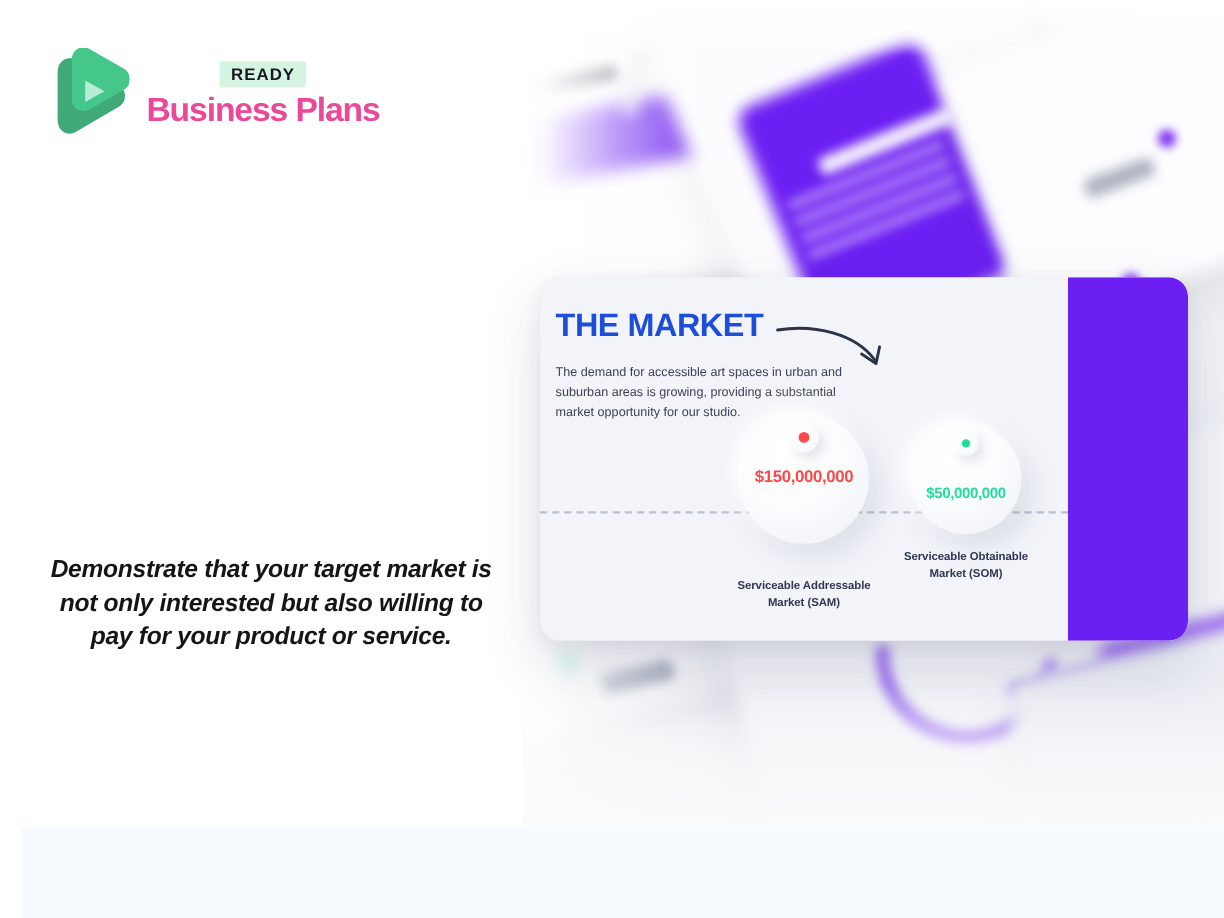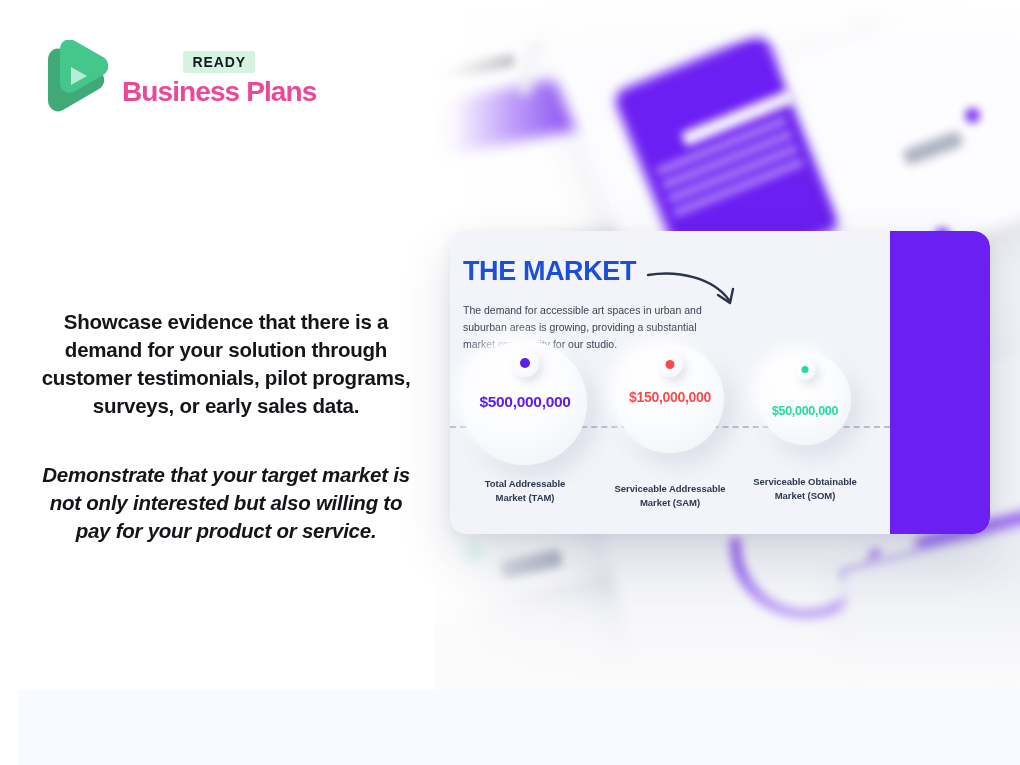--- a/index.html
+++ b/index.html
@@ -482,21 +482,21 @@
 
   .circle-label {
     margin-top: 12px;
     font-size: 9.5px;
     font-weight: 700;
     color: #2f3750;
     line-height: 1.45;
     letter-spacing: -0.05px;
   }
   .circle-item.c2 .circle-label { margin-top: 29px; }
-  .circle-item.c3 .circle-label { margin-top: 30px; text-align: center; }
+  .circle-item.c3 .circle-label { margin-top: 13px; text-align: center; }
 </style>
 </head>
 <body>
 
 <div id="stage">
 
   <div class="right-panel">
     <div class="rp-inner"></div>
 
     <div class="bg-slide bg-white-a"></div>
@@ -547,21 +547,20 @@
           <path d="M31 27 L47 36 L31 45 Z" fill="#bfeedb" opacity="0.95"></path>
         </svg>
       </div>
       <div class="brand-text">
         <div class="badge-ready">READY</div>
         <div class="brand-name">Business Plans</div>
       </div>
     </div>
 
 
-    <div class="body-para p1">Showcase evidence that there is a demand for your solution through customer testimonials, pilot programs, surveys, or early sales data.</div>
     <div class="body-para p2">Demonstrate that your target market is not only interested but also willing to pay for your product or service.</div>
   </div>
 
   <div class="market-card">
 
     <div class="card-purple-block"></div>
 
     <div class="card-title">THE MARKET</div>
     <div class="card-desc">The demand for accessible art spaces in urban and suburban areas is growing, providing a substantial market opportunity for our studio.</div>
 
@@ -569,32 +568,20 @@
       <svg width="110" height="40" viewBox="0 0 110 40" xmlns="http://www.w3.org/2000/svg">
         <path d="M3 6 C34 1 68 9 84 31" fill="none" stroke="#2b3347" stroke-width="2.4" stroke-linecap="round"></path>
         <path d="M73 26 L85 34 L88 20" fill="none" stroke="#2b3347" stroke-width="2.4" stroke-linecap="round" stroke-linejoin="round"></path>
       </svg>
     </div>
 
     <div class="dashed-line"></div>
 
     <div class="circles">
 
-      <div class="circle-item c1">
-        <div class="bubble b1">
-          <div class="knob">
-            <i style="background: rgb(92, 30, 232);"></i>
-          </div>
-          <div class="bubble-value" style="color: rgb(92, 30, 232);">$500,000,000</div>
-        </div>
-        <div class="circle-label">
-          <div>Total Addressable</div>
-          <div>Market (TAM)</div>
-        </div>
-      </div>
 
       <div class="circle-item c2">
         <div class="bubble b2">
           <div class="knob">
             <i style="background: rgb(251, 74, 74);"></i>
           </div>
           <div class="bubble-value" style="color: rgb(251, 74, 74);">$150,000,000</div>
         </div>
         <div class="circle-label">
           <div>Serviceable Addressable</div>

